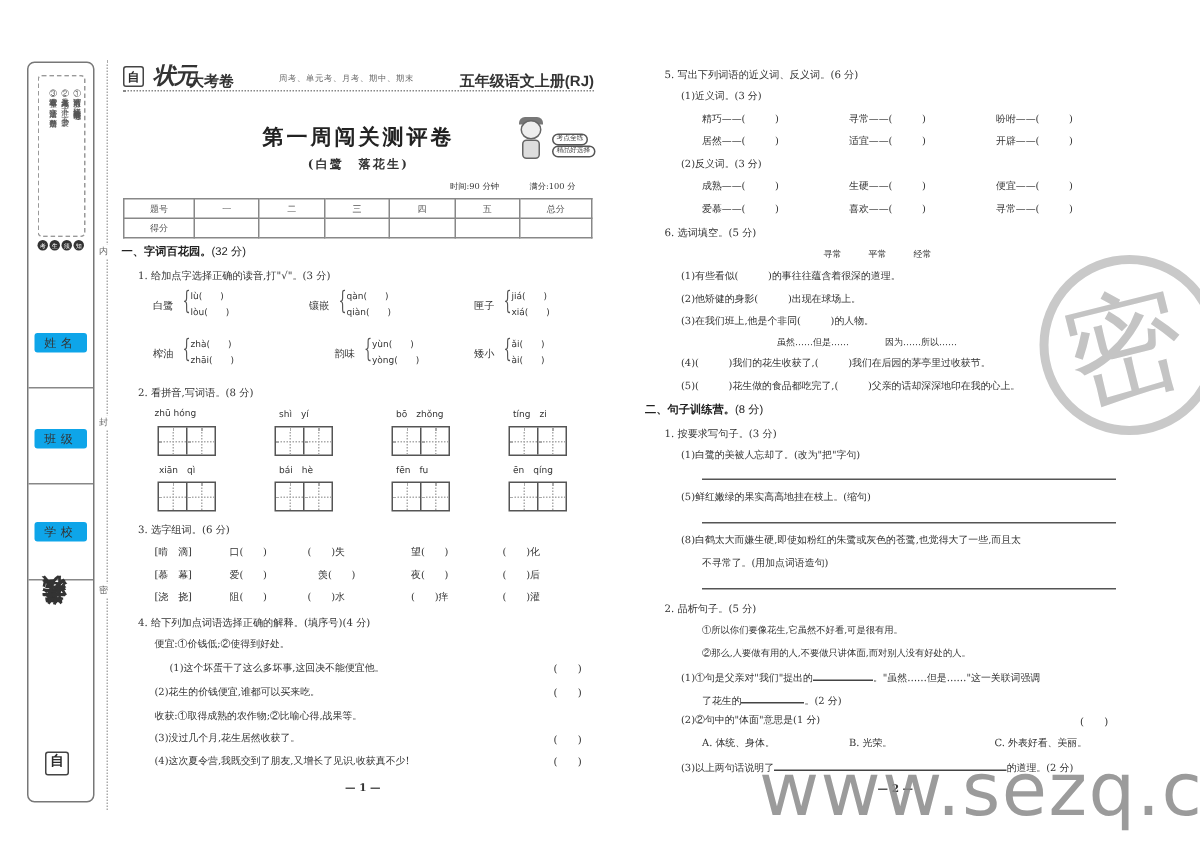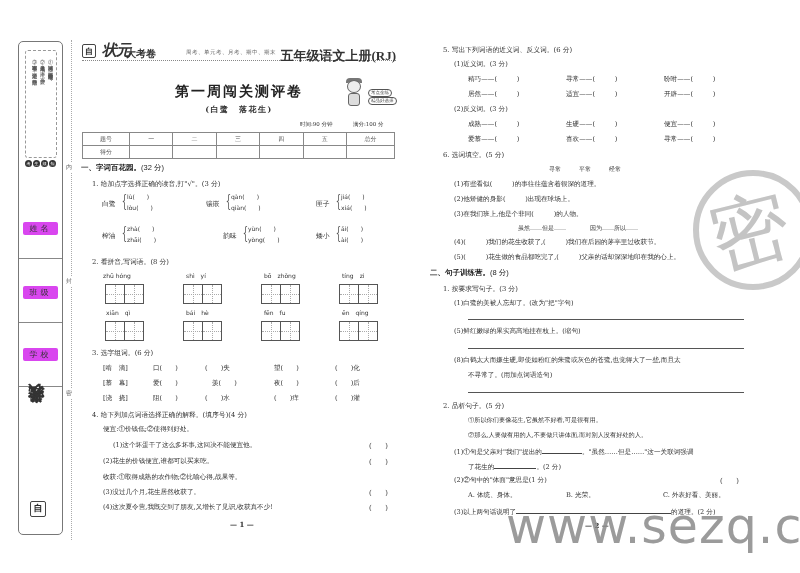--- a/index.html
+++ b/index.html
@@ -6,35 +6,35 @@
   html, body { width: 800px; height: 573px; background: #ffffff; overflow: hidden; }
   body { position: relative; font-family: "DejaVu Serif", "Liberation Serif", serif; color: #2a2a2a; font-size: 8.5px; }
 
   
   .sidebar { position: absolute; left: 18px; top: 41px; width: 45px; height: 494px; border: 1px solid #777; border-radius: 5px; background: #fff; }
   .notice-box { position: absolute; left: 6px; top: 8px; width: 32px; height: 108px; border: 1px dashed #999; border-radius: 3px; }
   .notice-col { position: absolute; top: 4px; writing-mode: vertical-rl; font-size: 5.2px; line-height: 6px; color: #555; letter-spacing: 0.3px; }
   .notice-badges { position: absolute; left: 6px; top: 118px; display: flex; gap: 1px; }
   .notice-badge { width: 7px; height: 7px; border-radius: 50%; background: #333; color: #fff; font-size: 4px; line-height: 7px; text-align: center; }
   .field-section { position: absolute; left: 0; width: 43px; border-top: 1px solid #888; }
-  .field-label { position: absolute; left: 4px; width: 35px; height: 13px; background: #d946ef; border-radius: 2px; color: #333; font-size: 8px; text-align: center; line-height: 13px; letter-spacing: 3px; }
+  .field-label { position: absolute; left: 4px; width: 35px; height: 13px; background: #0ea5e9; border-radius: 2px; color: #333; font-size: 8px; text-align: center; line-height: 13px; letter-spacing: 3px; }
   .side-logo { position: absolute; left: 8px; top: 372px; width: 28px; height: 110px; }
   .side-logo-text { position: absolute; left: 0; top: 0; writing-mode: vertical-rl; transform: rotate(180deg); font-size: 16px; font-weight: bold; color: #333; font-family: "DejaVu Sans", sans-serif; letter-spacing: -1px; }
   .side-logo-box { position: absolute; left: 4px; top: 88px; width: 16px; height: 16px; border: 1.5px solid #444; border-radius: 2px; font-size: 9px; text-align: center; line-height: 13px; font-weight: bold; }
 
   .cut-line { position: absolute; left: 71px; top: 40px; height: 500px; border-left: 1px dotted #aaa; }
   .cut-char { position: absolute; left: 66px; font-size: 6px; color: #666; background: #fff; }
 
   
   .header { position: absolute; left: 82px; top: 41px; width: 314px; height: 20px; border-bottom: 1px dotted #888; }
   .brand-icon { position: absolute; left: 0; top: 3px; width: 14px; height: 14px; border: 1.5px solid #444; border-radius: 2px; text-align: center; font-size: 8px; line-height: 12px; font-weight: bold; }
   .brand-name { position: absolute; left: 20px; top: 0; font-size: 15px; font-weight: bold; font-style: italic; color: #333; font-family: "DejaVu Sans", sans-serif; letter-spacing: -1px; }
   .brand-sub { position: absolute; left: 44px; top: 6px; font-size: 10px; font-weight: bold; color: #333; font-family: "DejaVu Sans", sans-serif; }
   .header-tags { position: absolute; left: 104px; top: 8px; font-size: 5.5px; color: #666; letter-spacing: 0.5px; }
-  .header-grade { position: absolute; right: 0; top: 6px; font-size: 13px; font-weight: bold; color: #333; font-family: Liberation Serif, serif; }
+  .header-grade { position: absolute; right: 0; top: 6px; font-size: 10px; font-weight: bold; color: #333; font-family: Liberation Sans, sans-serif; }
 
   .title { position: absolute; left: 82px; top: 83px; width: 314px; text-align: center; font-size: 14px; font-weight: bold; letter-spacing: 2px; color: #222; }
   .subtitle { position: absolute; left: 82px; top: 104px; width: 314px; text-align: center; font-size: 8px; font-weight: bold; letter-spacing: 1.5px; color: #333; }
   .mascot { position: absolute; left: 339px; top: 78px; width: 30px; height: 32px; }
   .mascot-head { position: absolute; left: 8px; top: 2px; width: 14px; height: 13px; border: 1px solid #666; border-radius: 50%; background: #eee; }
   .mascot-hat { position: absolute; left: 7px; top: 0; width: 16px; height: 5px; background: #777; border-radius: 4px 4px 0 0; }
   .mascot-body { position: absolute; left: 9px; top: 15px; width: 12px; height: 13px; border: 1px solid #666; border-radius: 3px; background: #ddd; }
   .mascot-tag { position: absolute; left: 368px; font-size: 4.5px; color: #444; border: 1px solid #555; border-radius: 6px; padding: 0 2px; line-height: 6px; background: #fff; }
   .meta { position: absolute; top: 121px; font-size: 5.5px; color: #333; }
 

